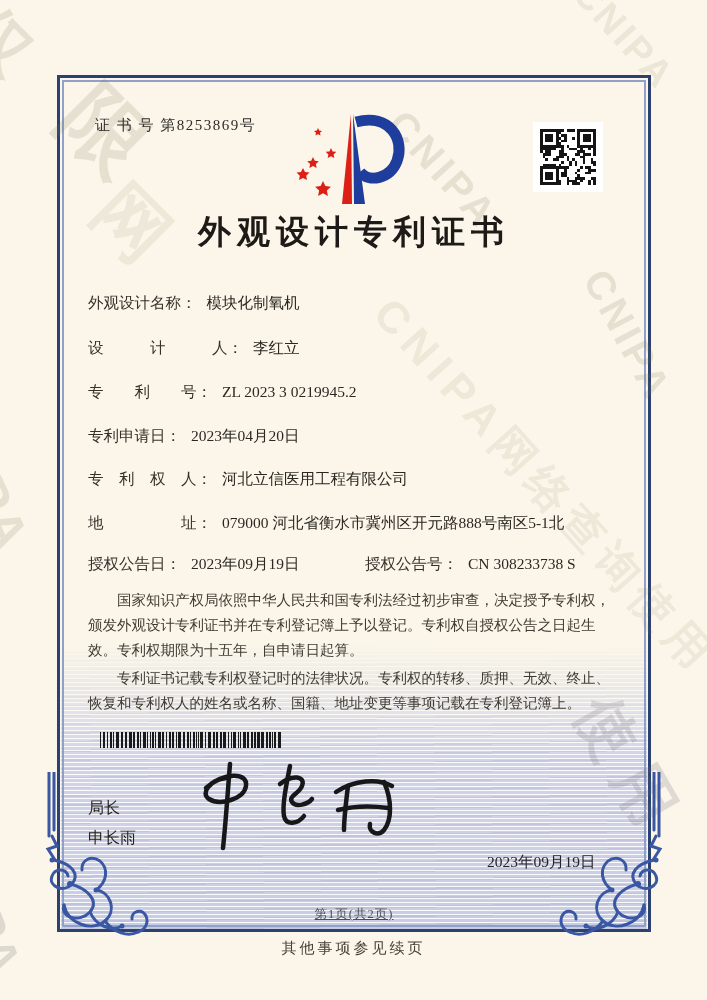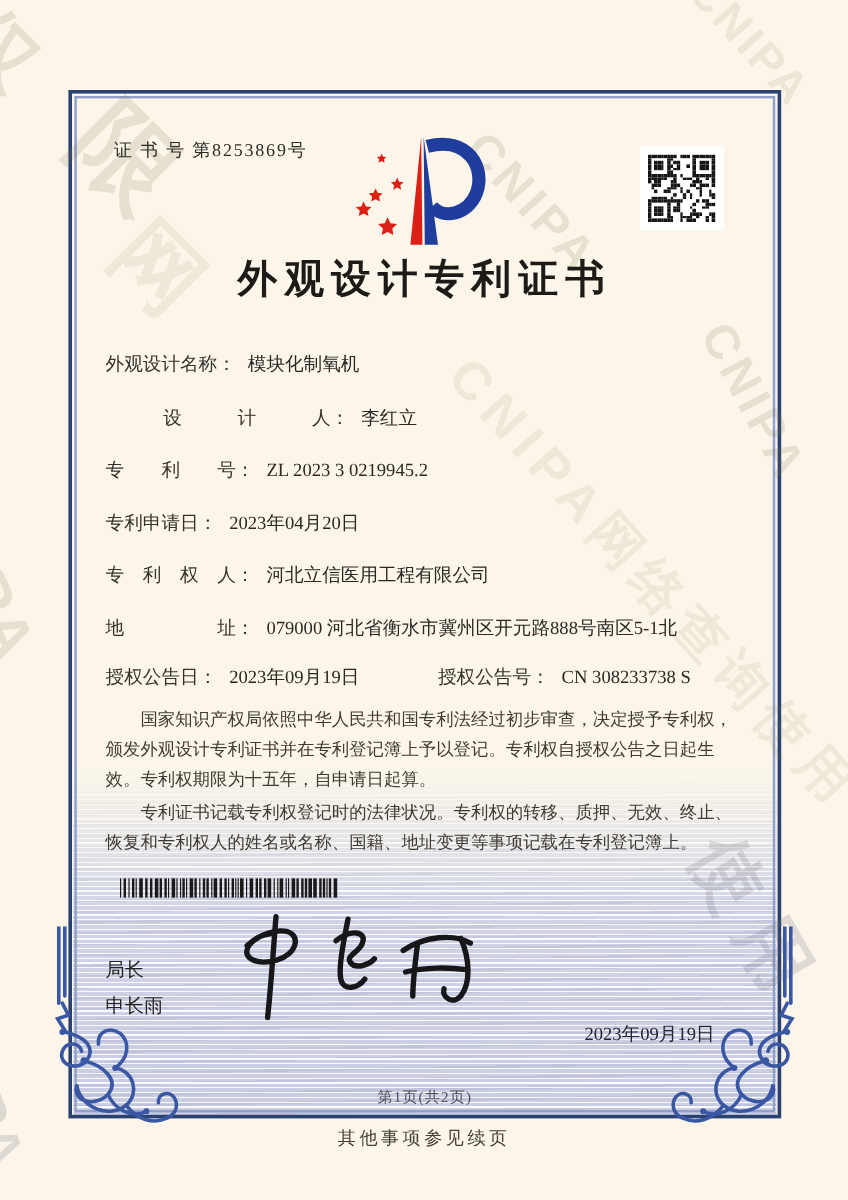--- a/index.html
+++ b/index.html
@@ -41,21 +41,21 @@
   .paras{left:88px;top:588px;width:534px;}
   .paras p{margin:0 0 3px 0;font-size:14.5px;line-height:25px;color:#3f3b33;text-indent:2em;}
 
   .barcode{left:100px;top:732px;width:185px;height:16px;display:flex;align-items:stretch;}
   .barcode b{background:#1a1a1a;height:100%;flex:none;}
 
   .sign-title{left:88px;top:798px;font-size:16px;color:#24221f;}
   .sign-name{left:88px;top:828px;font-size:16px;color:#24221f;}
   .signature{left:178px;top:758px;}
   .issue-date{left:487px;top:852px;font-size:15.5px;color:#24242c;}
-  .page-no{left:57px;top:906px;width:594px;text-align:center;font-size:12.5px;color:#4e4e59;letter-spacing:1px;}
+  .page-no{left:57px;top:906px;width:594px;text-align:center;font-size:12.5px;color:#4e4e59;letter-spacing:1px;text-decoration:underline;}
   .footer-note{left:0;top:939px;width:707px;text-align:center;font-size:15px;letter-spacing:3px;color:#454138;}
 
   .ornament{position:absolute;z-index:5;}
 </style>
 </head>
 <body>
 
 <div class="page">
 
   <span class="wm" style="left:8px;top:-12px;font-size:64px;transform:rotate(45deg);">仅</span>
@@ -578,21 +578,21 @@
         <i></i>
         <i class="d"></i>
       </div>
   </div>
 
   <div class="content title">外观设计专利证书</div>
 
   <div class="content row" style="top:293px;">
     <span class="lbl">外观设计名称：</span><span class="val">模块化制氧机</span>
   </div>
-  <div class="content row" style="top:338px;margin-left:48px;">
+  <div class="content row" style="top:338px;">
     <span class="lbl">设　　　计　　　人：</span><span class="val">李红立</span>
   </div>
   <div class="content row" style="top:382px;">
     <span class="lbl">专　　利　　号：</span><span class="val">ZL 2023 3 0219945.2</span>
   </div>
   <div class="content row" style="top:426px;">
     <span class="lbl">专利申请日：</span><span class="val">2023年04月20日</span>
   </div>
   <div class="content row" style="top:469px;">
     <span class="lbl">专　利　权　人：</span><span class="val">河北立信医用工程有限公司</span>

